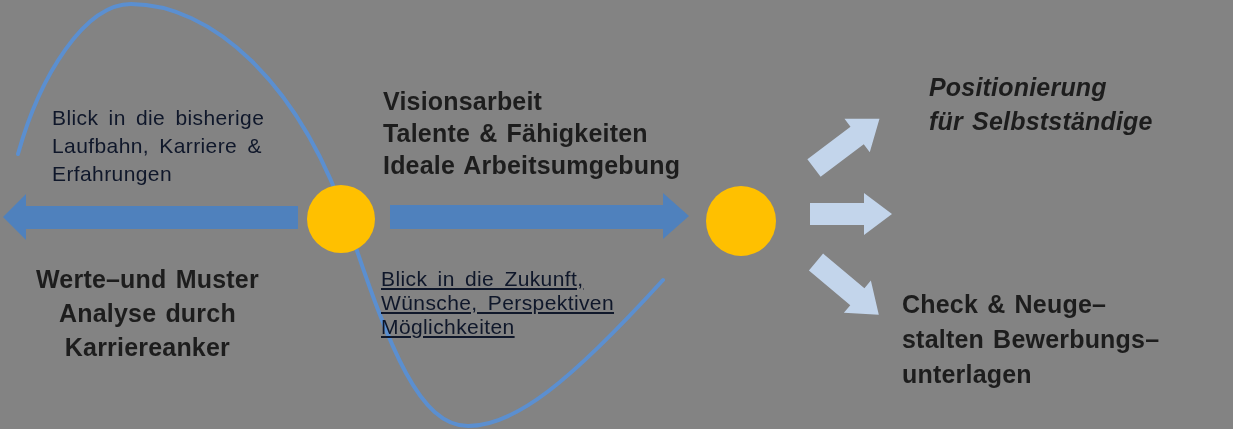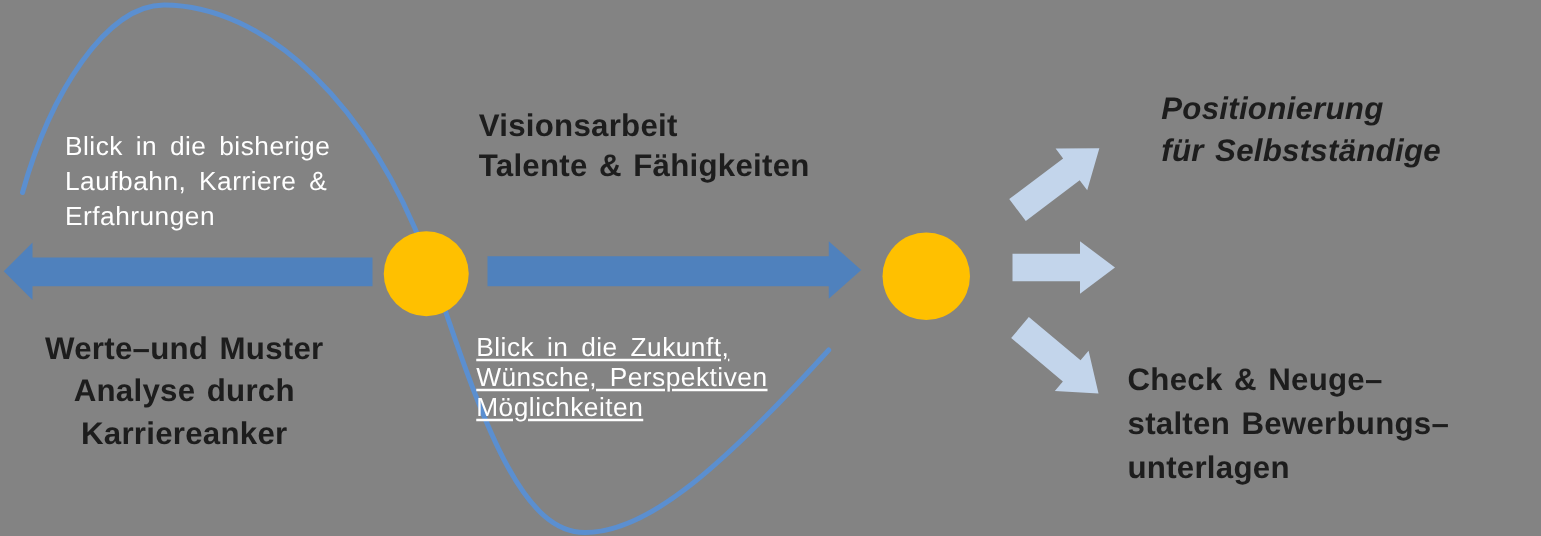--- a/index.html
+++ b/index.html
@@ -7,21 +7,21 @@
     position:relative;
     width:1233px;height:429px;
     overflow:hidden;
     background:#838383;
     font-family:"Liberation Sans","DejaVu Sans",sans-serif;
   }
   .shapes{position:absolute;left:0;top:0;width:1233px;height:429px;}
   .txt{position:absolute;white-space:nowrap;}
   .note{
     font-size:21px;
-    color:#ffffff;
+    color:#0f172a;
     letter-spacing:0.4px;
     word-spacing:4px;
     font-weight:400;
   }
   .title{
     font-size:25px;
     font-weight:700;
     color:#1D1D1D;
     letter-spacing:0.2px;
     word-spacing:2px;
@@ -73,20 +73,21 @@
 
   <div class="txt title title-past">
     <div>Werte–und Muster</div>
     <div>Analyse durch</div>
     <div>Karriereanker</div>
   </div>
 
   <div class="txt title title-future">
     <div>Visionsarbeit</div>
     <div>Talente &amp; Fähigkeiten</div>
+    <div>Ideale Arbeitsumgebung</div>
   </div>
 
   <div class="txt note note-future">
     <div>Blick in die Zukunft,</div>
     <div>Wünsche, Perspektiven</div>
     <div>Möglichkeiten</div>
   </div>
 
   <div class="txt title title-outcome-top">
     <div>Positionierung</div>

